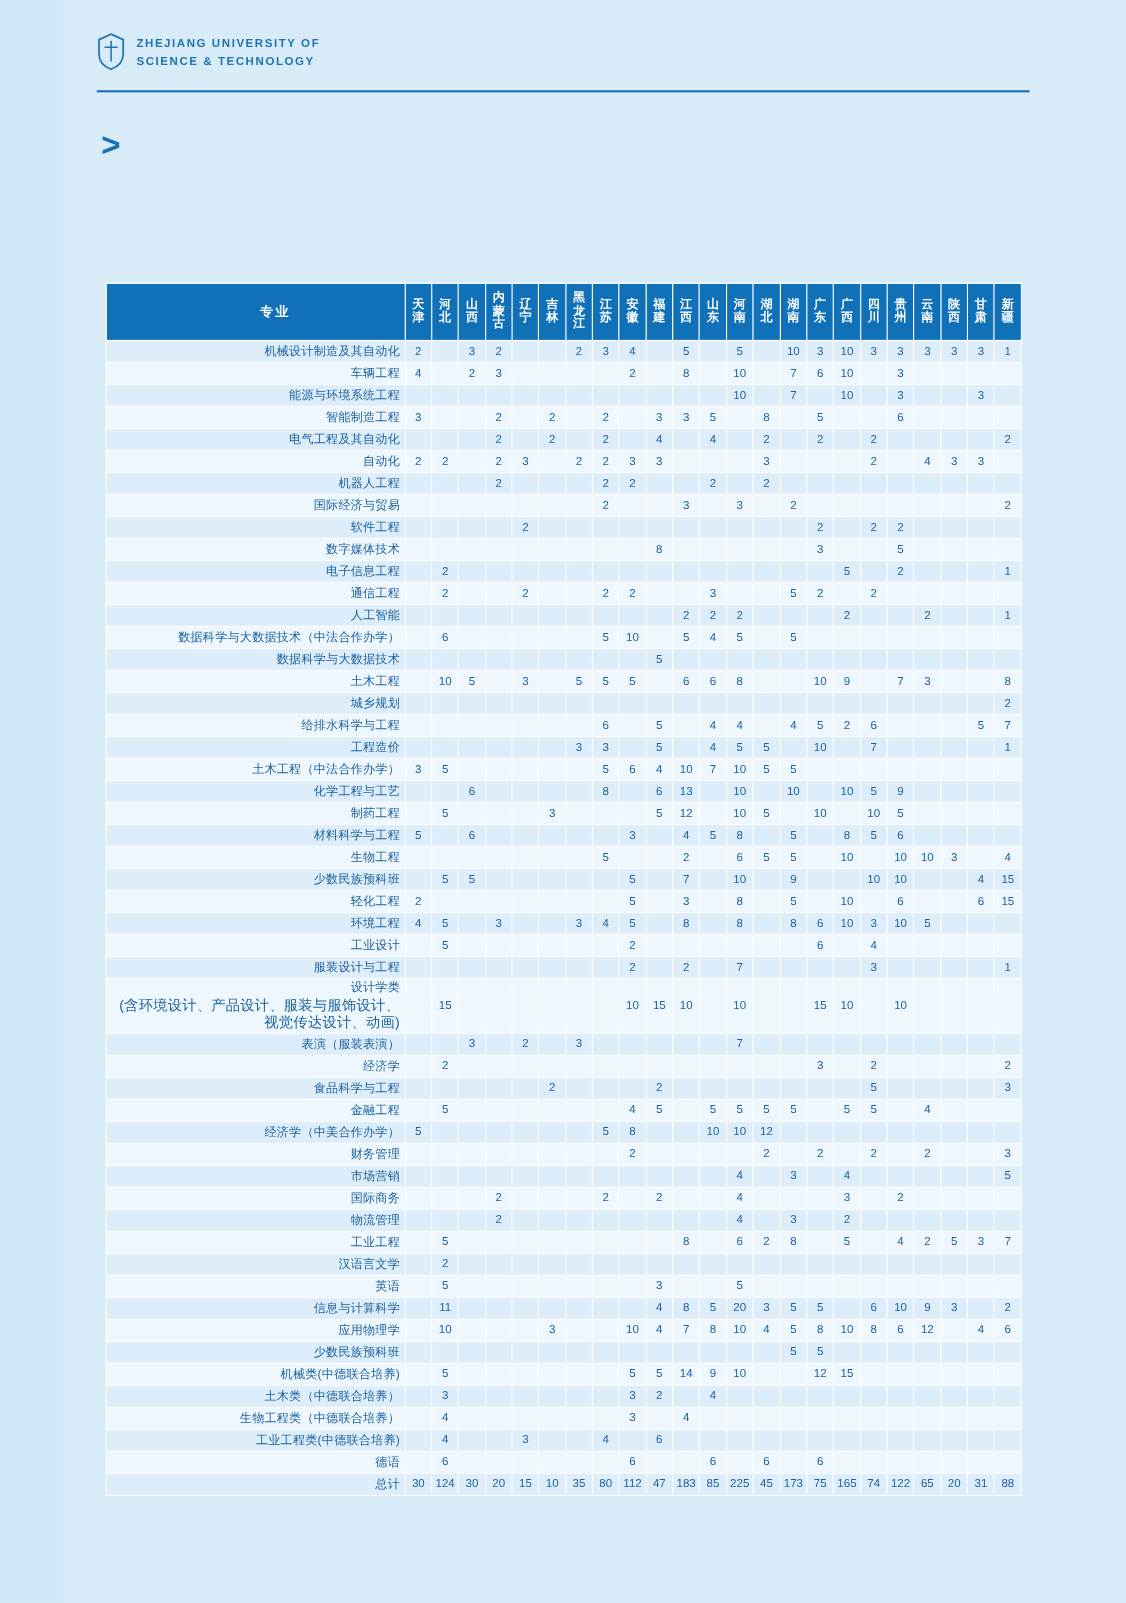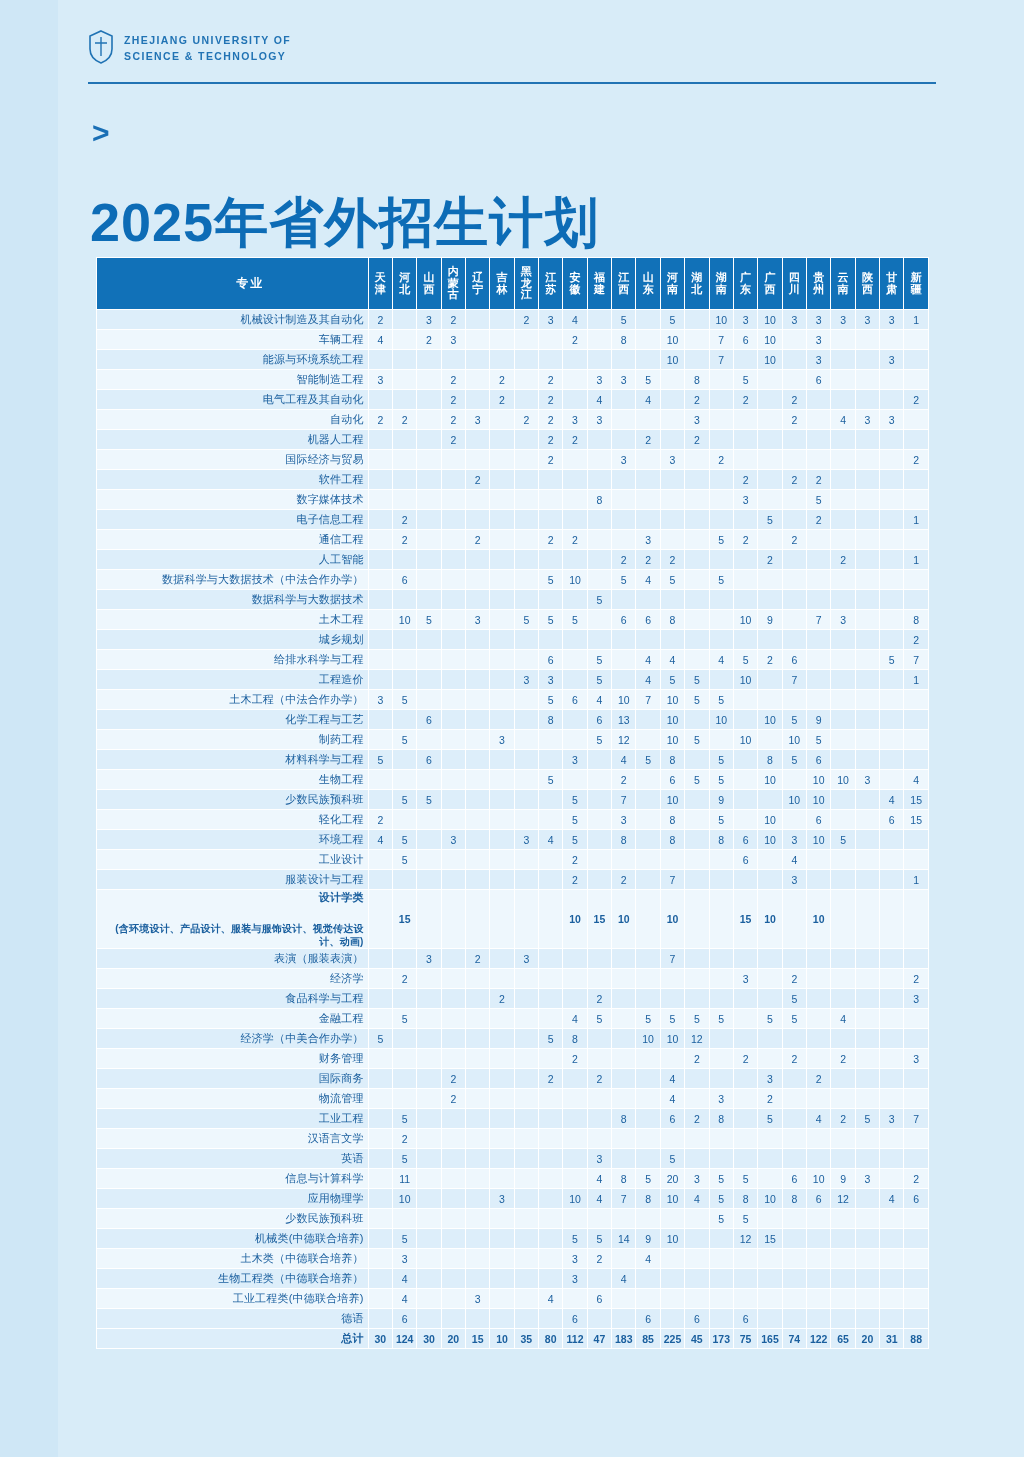--- a/index.html
+++ b/index.html
@@ -72,24 +72,24 @@
   table.plan thead th.prov {
     width:24.5px; padding:2px 1px;
   }
   table.plan thead th.prov span { display:block; }
   table.plan tbody td.major {
     width:275px; text-align:right; font-size:11px; letter-spacing:0.2px;
     padding:0 4px;
   }
   table.plan tbody tr:nth-child(odd) td { background:#ddeefa; }
   table.plan tbody tr:nth-child(even) td { background:#eef7fd; }
-  table.plan tbody tr.tall td { height:32px;font-weight:bold; }
-  table.plan tbody tr.total td { background:#ddeefa; font-weight:700; }
+  table.plan tbody tr.tall td { height:32px; }
+  table.plan tbody tr.total td { background:#ddeefa; font-weight:400; }
   .major-sub {
-    display:block; font-size:10px; line-height:1.25; margin-top:18px;
+    display:block; font-size:13px; line-height:1.25; margin-top:1px;
   }
 </style>
 </head>
 <body>
 
 <div class="page">
   <div class="left-band"></div>
 
   <div class="header">
     <div class="logo-block">
@@ -101,21 +101,20 @@
       </div>
       <div class="logo-text">
         <div>ZHEJIANG UNIVERSITY OF</div>
         <div>SCIENCE &amp; TECHNOLOGY</div>
       </div>
     </div>
     <div class="header-rule"></div>
   </div>
 
   <div class="chevron">&gt;</div>
-  <h1 class="page-title">2025年省外招生计划</h1>
 
   <div class="table-wrap">
     <table class="plan">
       <thead>
         <tr>
           <th class="major-head">专业</th>
         <th class="prov">
               <span>天</span>
               <span>津</span>
             </th>
@@ -1140,20 +1139,46 @@
             <td>2</td>
             <td></td>
             <td>2</td>
             <td></td>
             <td>2</td>
             <td></td>
             <td>2</td>
             <td></td>
             <td></td>
             <td>3</td>
+          </tr>
+          <tr>
+            <td class="major">市场营销</td>
+            <td></td>
+            <td></td>
+            <td></td>
+            <td></td>
+            <td></td>
+            <td></td>
+            <td></td>
+            <td></td>
+            <td></td>
+            <td></td>
+            <td></td>
+            <td></td>
+            <td>4</td>
+            <td></td>
+            <td>3</td>
+            <td></td>
+            <td>4</td>
+            <td></td>
+            <td></td>
+            <td></td>
+            <td></td>
+            <td></td>
+            <td>5</td>
           </tr>
           <tr>
             <td class="major">国际商务</td>
             <td></td>
             <td></td>
             <td></td>
             <td>2</td>
             <td></td>
             <td></td>
             <td></td>

